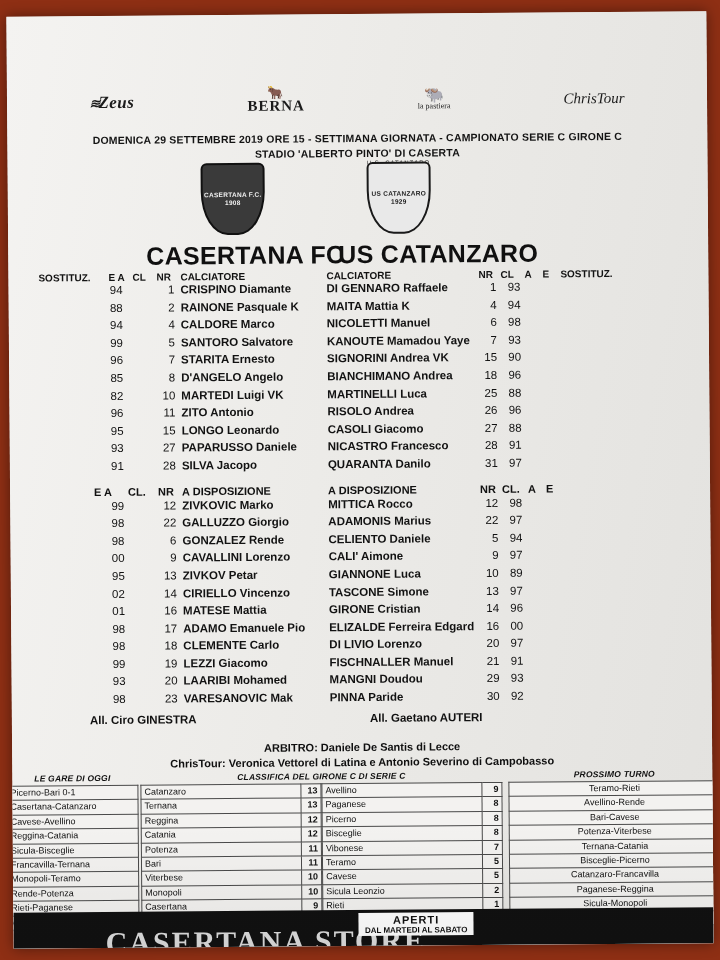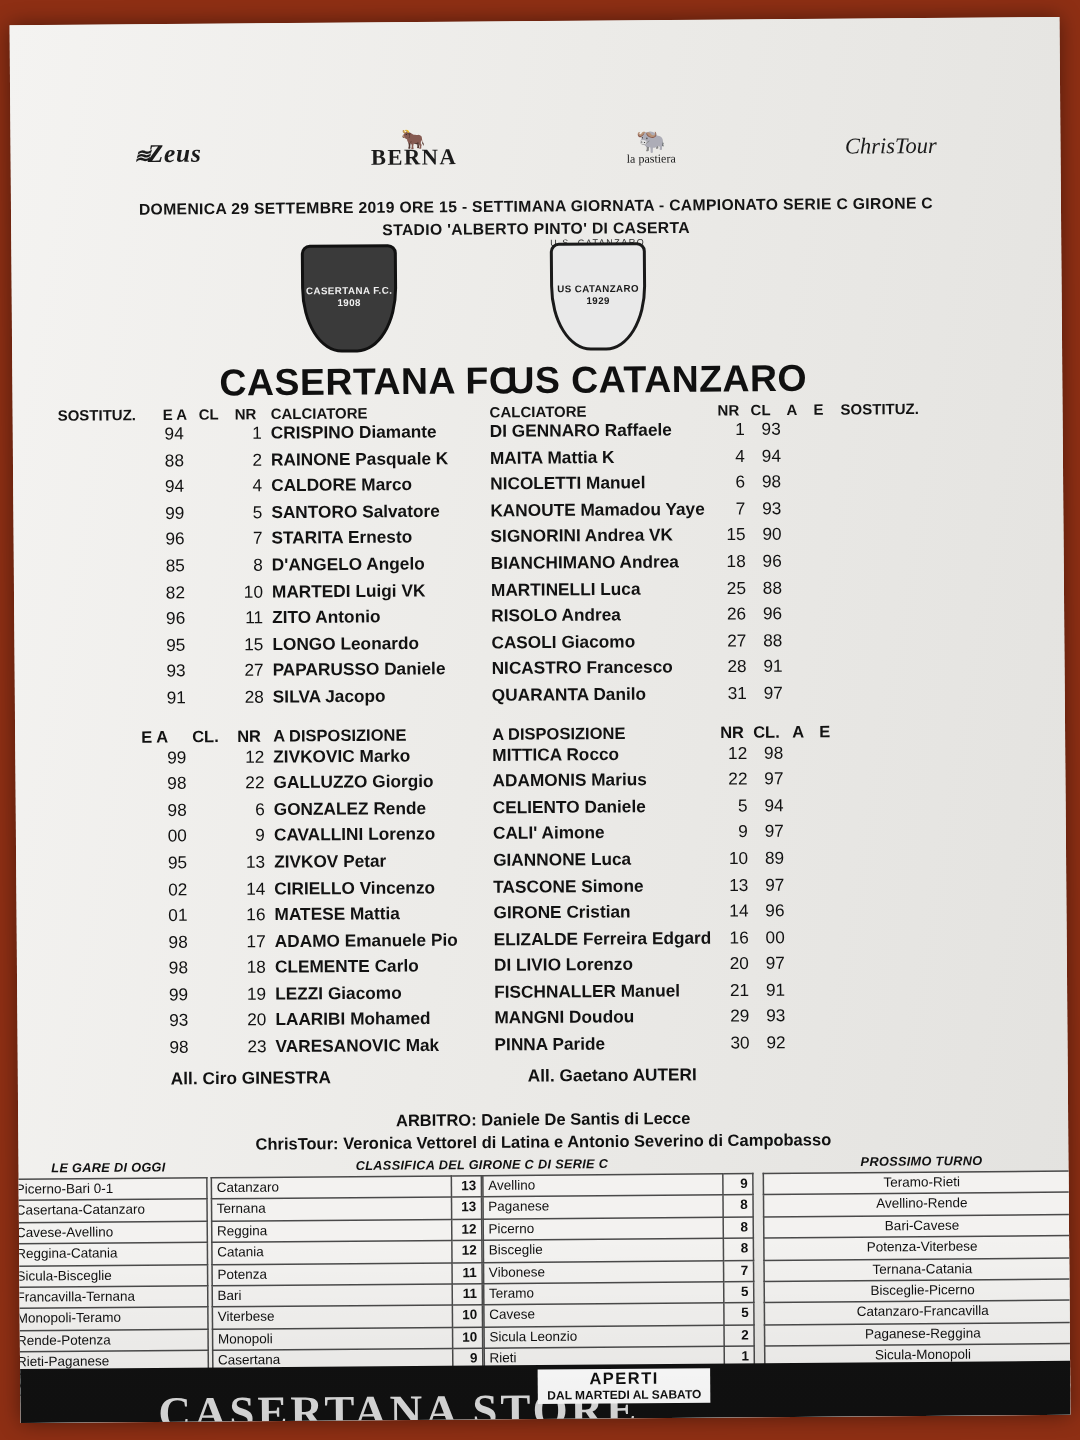--- a/index.html
+++ b/index.html
@@ -413,22 +413,22 @@
         <span class="L-ea">98</span>
         <span class="L-nr">23</span>
         <span class="L-name name">VARESANOVIC Mak</span>
         <span class="R-name name">PINNA Paride</span>
         <span class="R-nr">30</span>
         <span class="R-cl">92</span>
       </div>
     </div>
 
     <div class="coach">
-      <span style="left:102px">All. Ciro GINESTRA</span>
-      <span style="left:340px">All. Gaetano AUTERI</span>
+      <span style="left:78px">All. Ciro GINESTRA</span>
+      <span style="left:358px">All. Gaetano AUTERI</span>
     </div>
   </div>
 
   <div class="ref" id="ref1">ARBITRO: Daniele De Santis di Lecce</div>
   <div class="ref" id="ref2">
     <span class="lead">ChrisTour:</span>
     <span>Veronica Vettorel di Latina e Antonio Severino di Campobasso</span>
   </div>
 
   <div class="panels">

